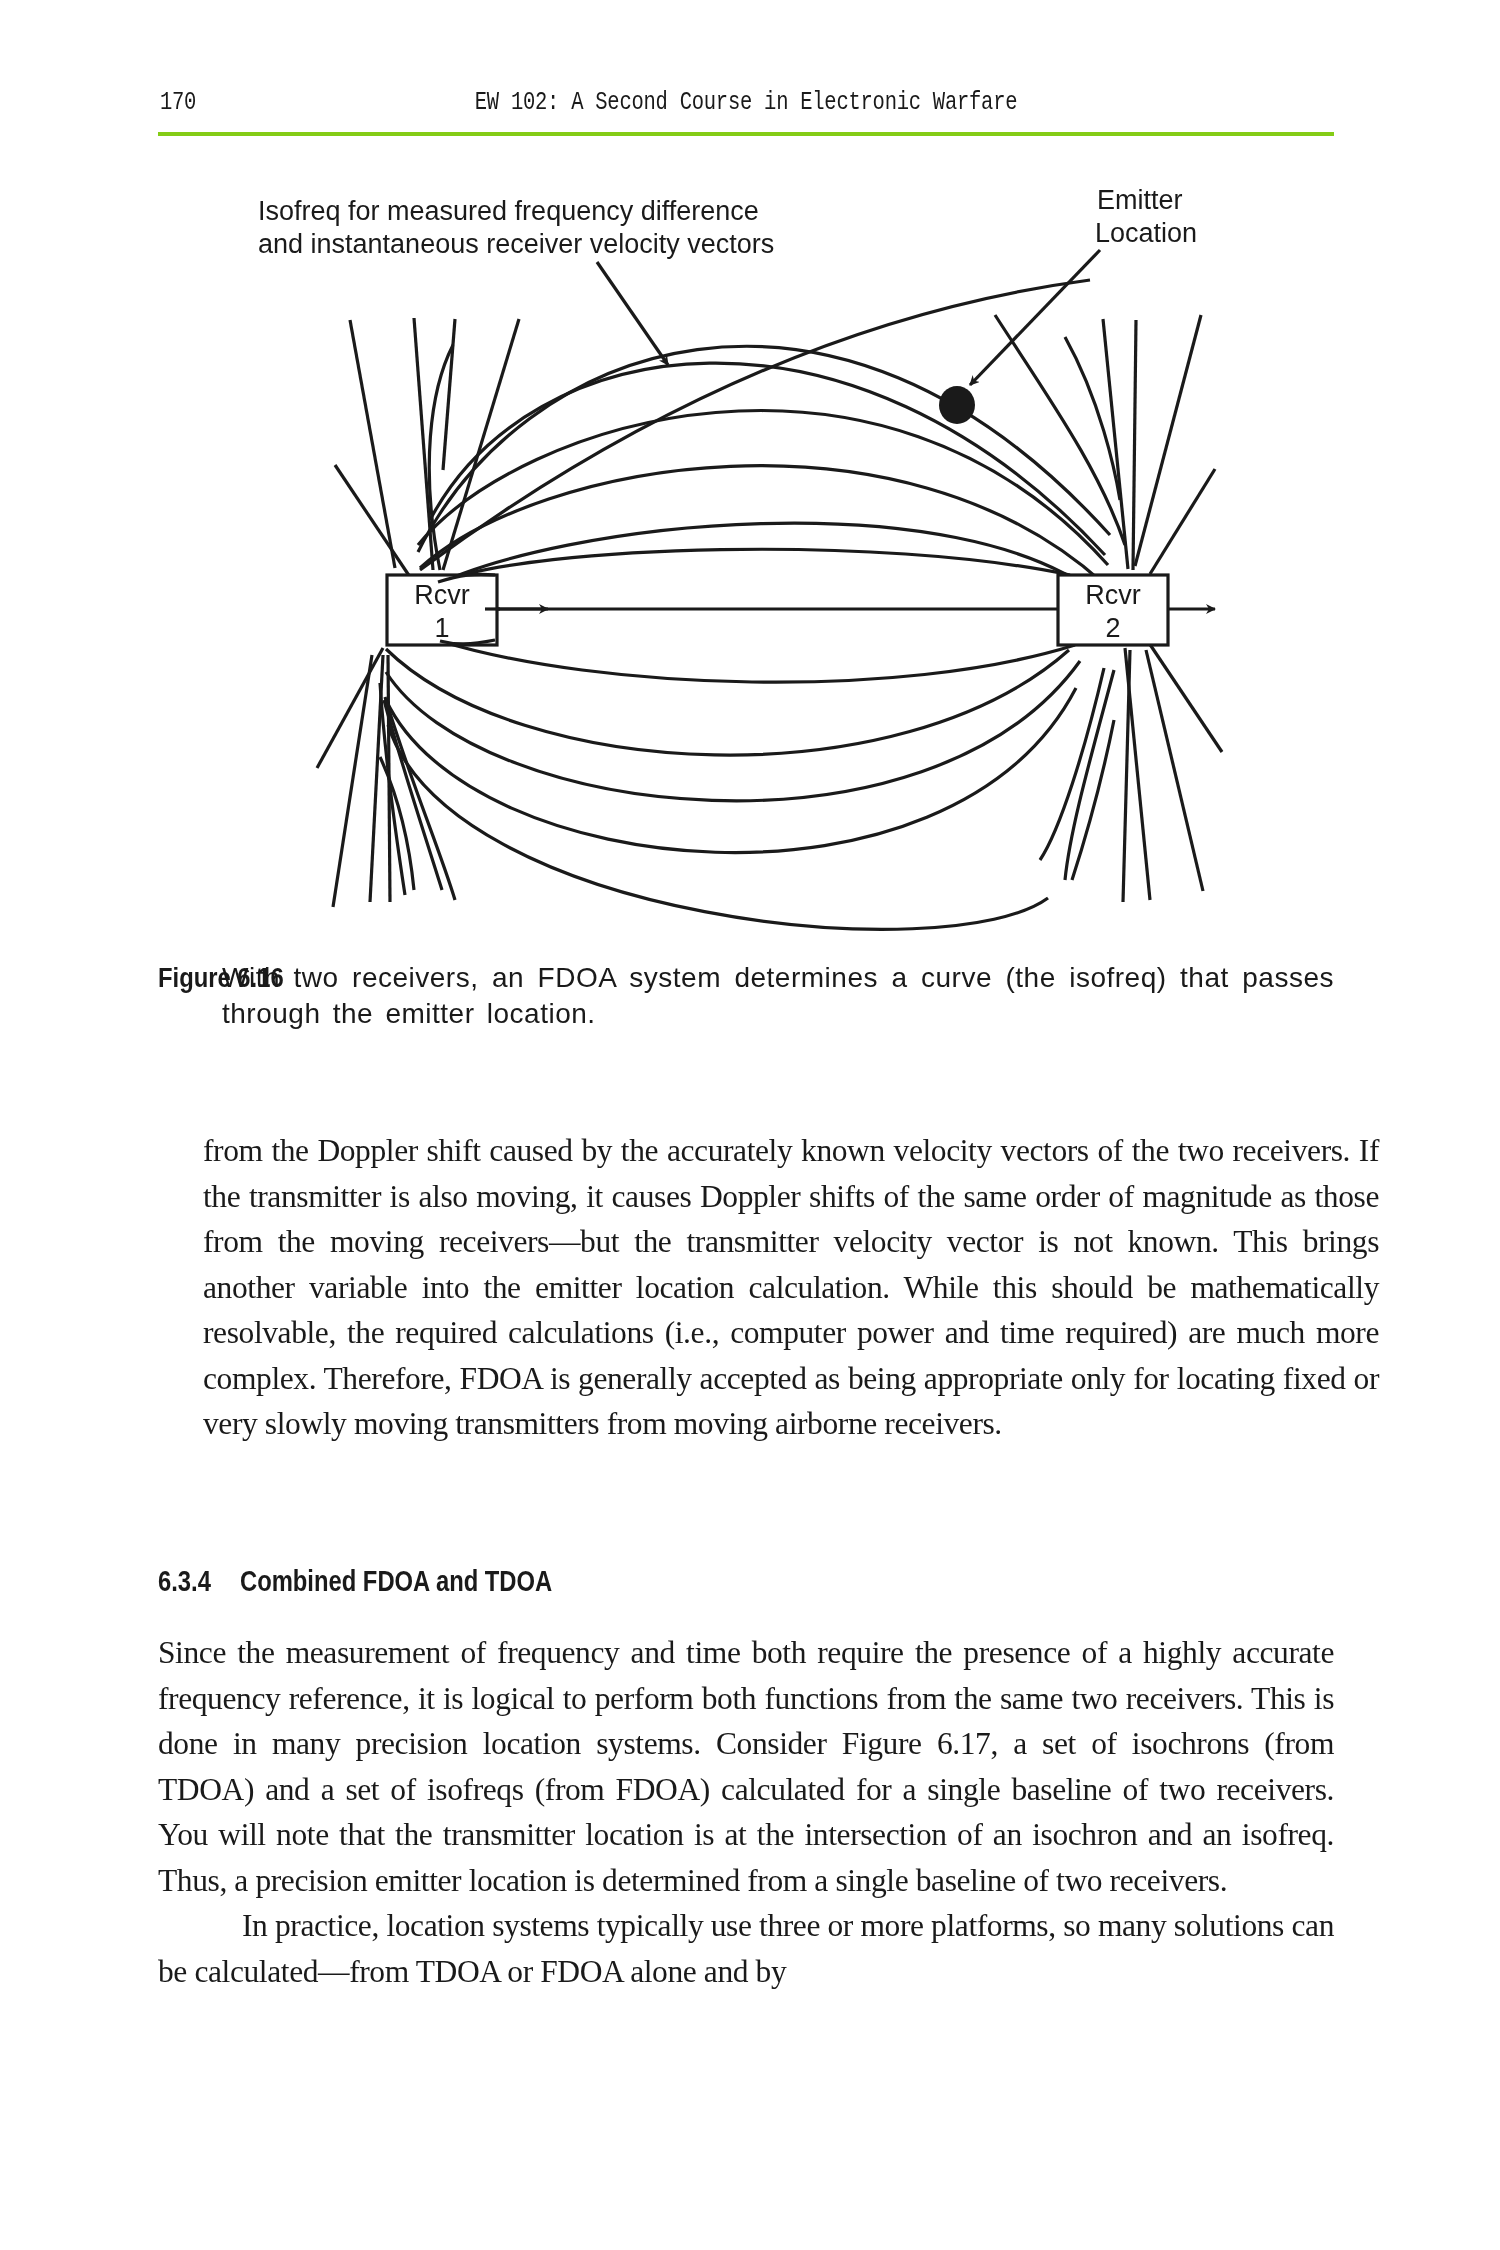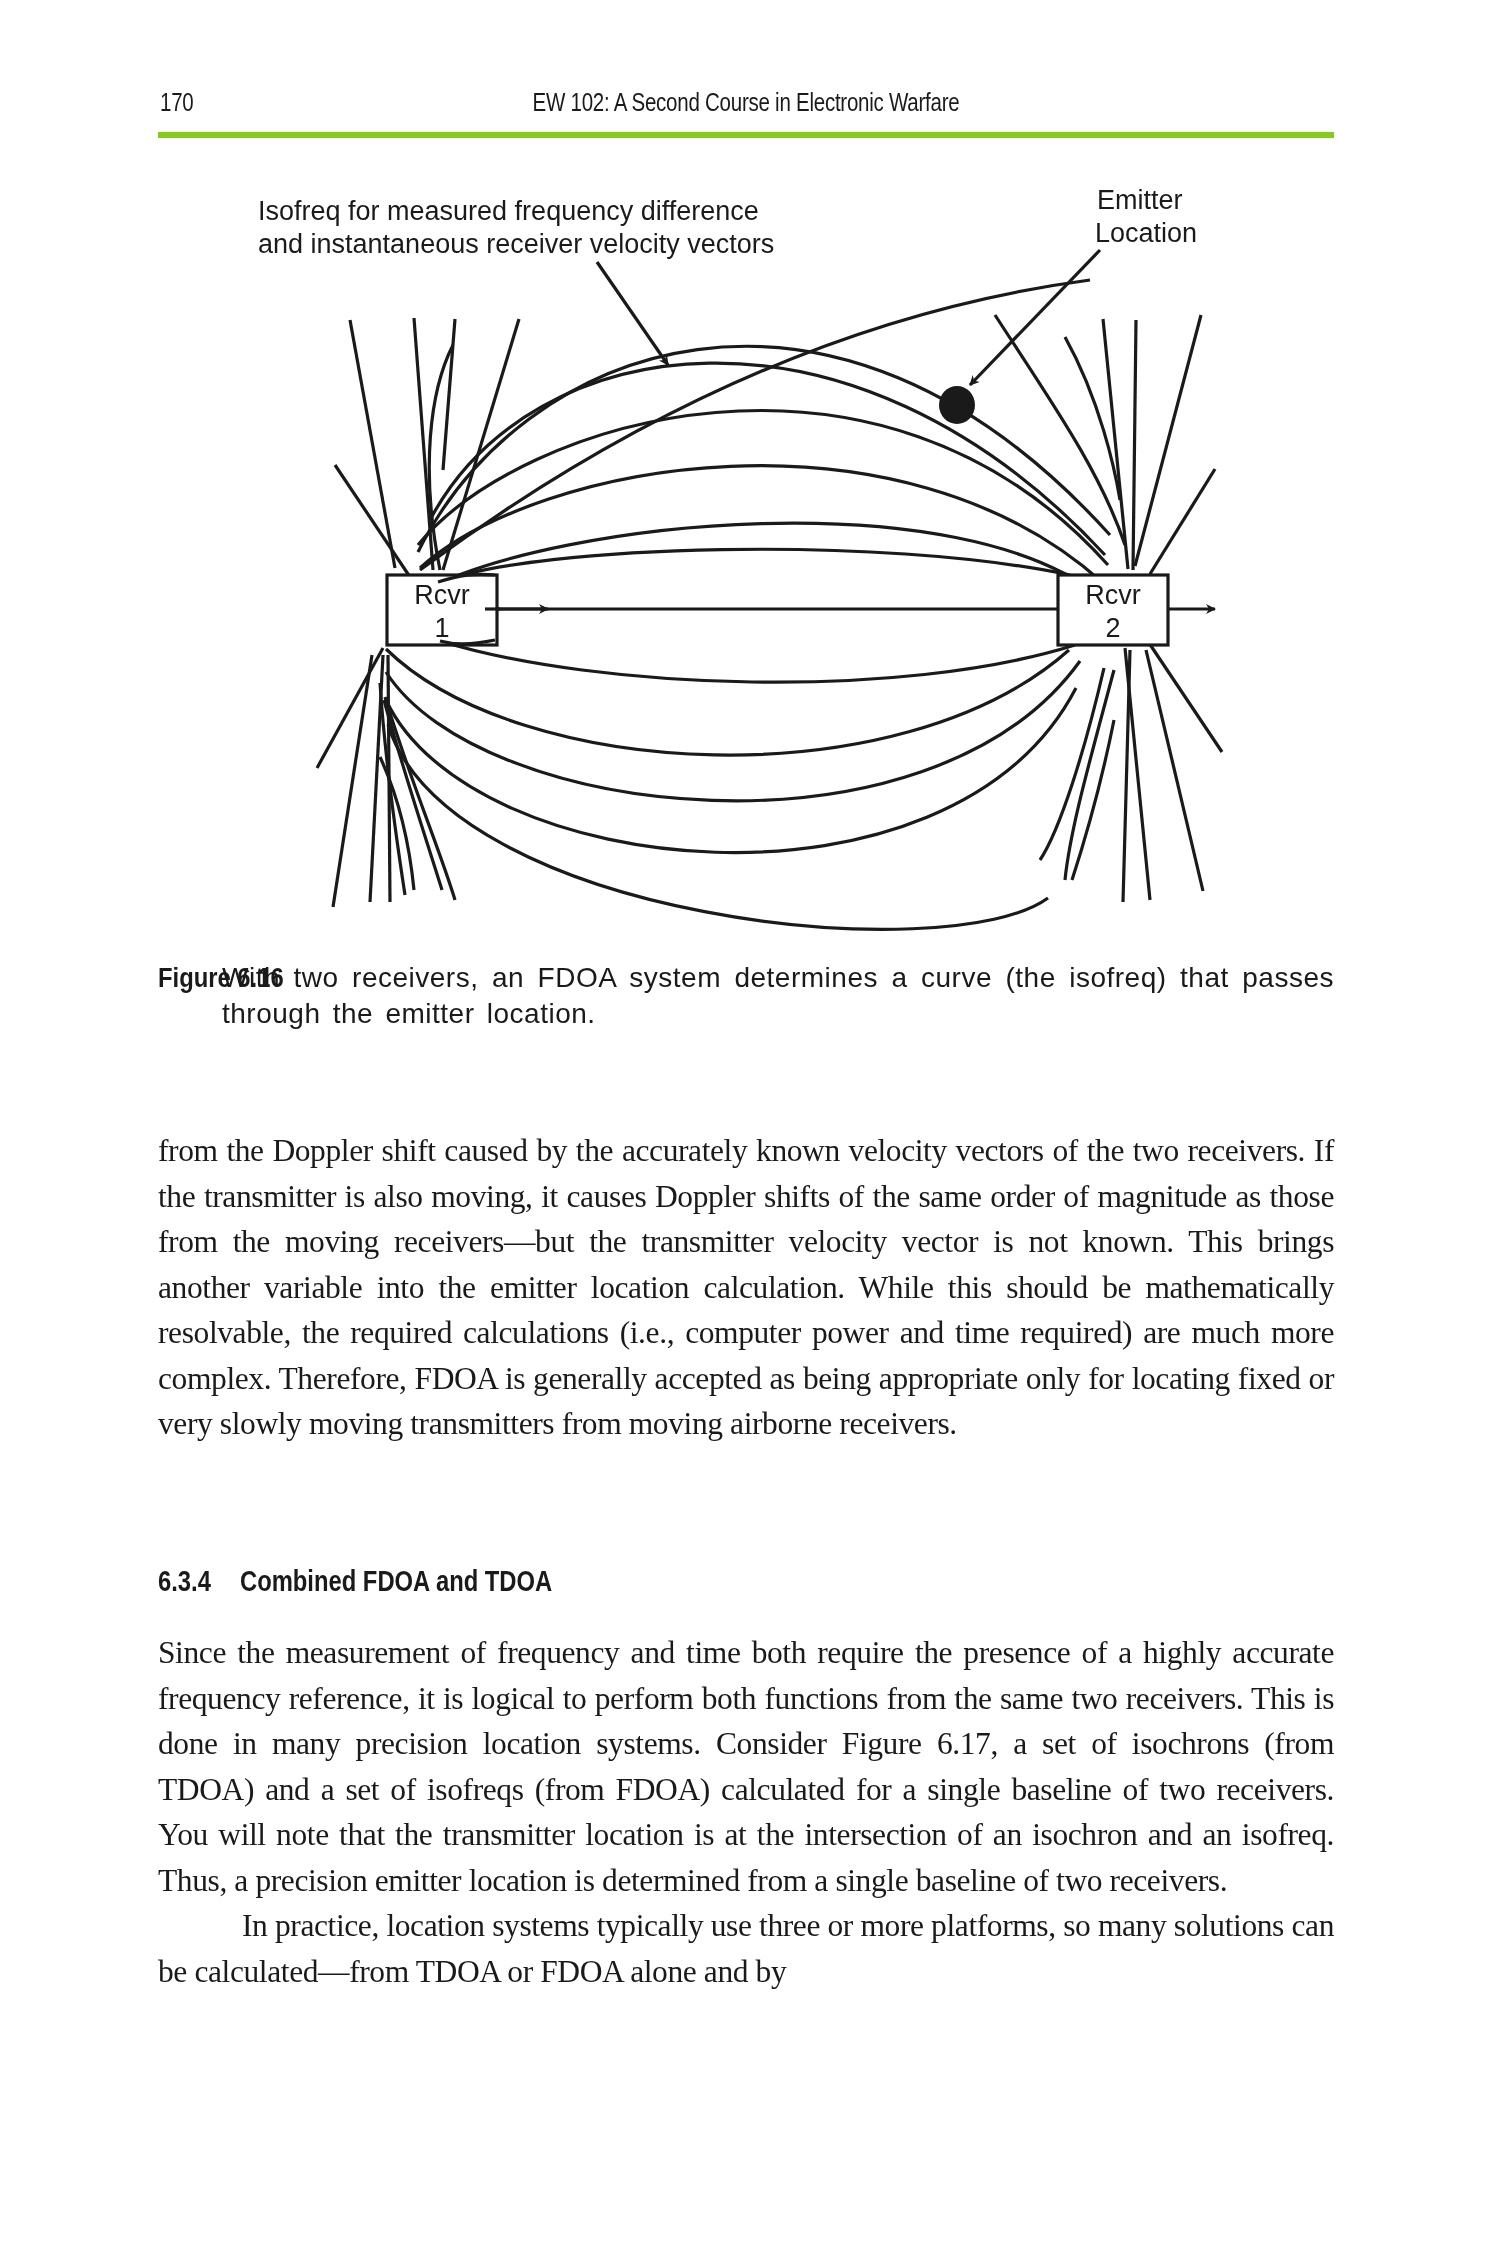--- a/index.html
+++ b/index.html
@@ -1,40 +1,40 @@
 <!DOCTYPE html>
 <html><head>
 <meta charset="utf-8">
 <style>
   html, body { margin: 0; padding: 0; background: #ffffff; }
   body { width: 1500px; height: 2250px; position: relative; overflow: hidden; color: #1a1a1a; }
   .running-head {
     position: absolute; left: 158px; top: 82px; width: 1176px; height: 50px;
-    border-bottom: 6px solid #84cc16;
-    font-family: Liberation Sans, sans-serif; font-size: 25px; letter-spacing: -0.3px;
+    border-bottom: 4px solid #84cc16;
+    font-family: Liberation Mono, monospace; font-size: 25px; letter-spacing: -0.3px;
   }
   .running-head .pagenum { position: absolute; left: 2px; top: 6px; transform: scaleX(0.82); transform-origin: left; }
   .running-head .booktitle { position: absolute; left: 0; right: 0; top: 6px; text-align: center; transform: scaleX(0.82); }
   #figure { position: absolute; left: 0; top: 0; }
   .fig-label { font-family: "Liberation Sans", sans-serif; font-size: 27px; fill: #1a1a1a; }
   .fig-box-text { font-family: "Liberation Sans", sans-serif; font-size: 27px; fill: #1a1a1a; }
   .caption {
     position: absolute; left: 158px; top: 960px; width: 1176px;
     font-family: "Liberation Sans", sans-serif; font-size: 28px; line-height: 36px;
   }
   .caption .cap-label { position: absolute; left: 0; top: 0; font-weight: bold; transform: scaleX(0.85); transform-origin: left; }
   .caption .cap-text { margin-left: 64px; text-align: justify; word-spacing: 4px; letter-spacing: 0.5px; }
   .body-text {
     position: absolute; left: 158px; width: 1176px;
     font-family: "Liberation Serif", serif; font-size: 31.5px; line-height: 45.5px;
     text-align: justify; letter-spacing: -0.4px;
   }
   .body-text p { margin: 0; }
   .body-text p.indent { text-indent: 84px; }
-  .para1 { top: 1128px; }
+  .para1 { top: 1128px; margin-left: 45px; }
   .section-head {
     position: absolute; left: 158px; top: 1565px;
     font-family: "Liberation Sans", sans-serif; font-weight: bold; font-size: 29px;
     transform: scaleX(0.82); transform-origin: left;
   }
   .section-head .num { display: inline-block; width: 100px; }
   .para2 { top: 1630px; font-family: Liberation Serif, serif; }
 </style>
 </head>
 <body>

